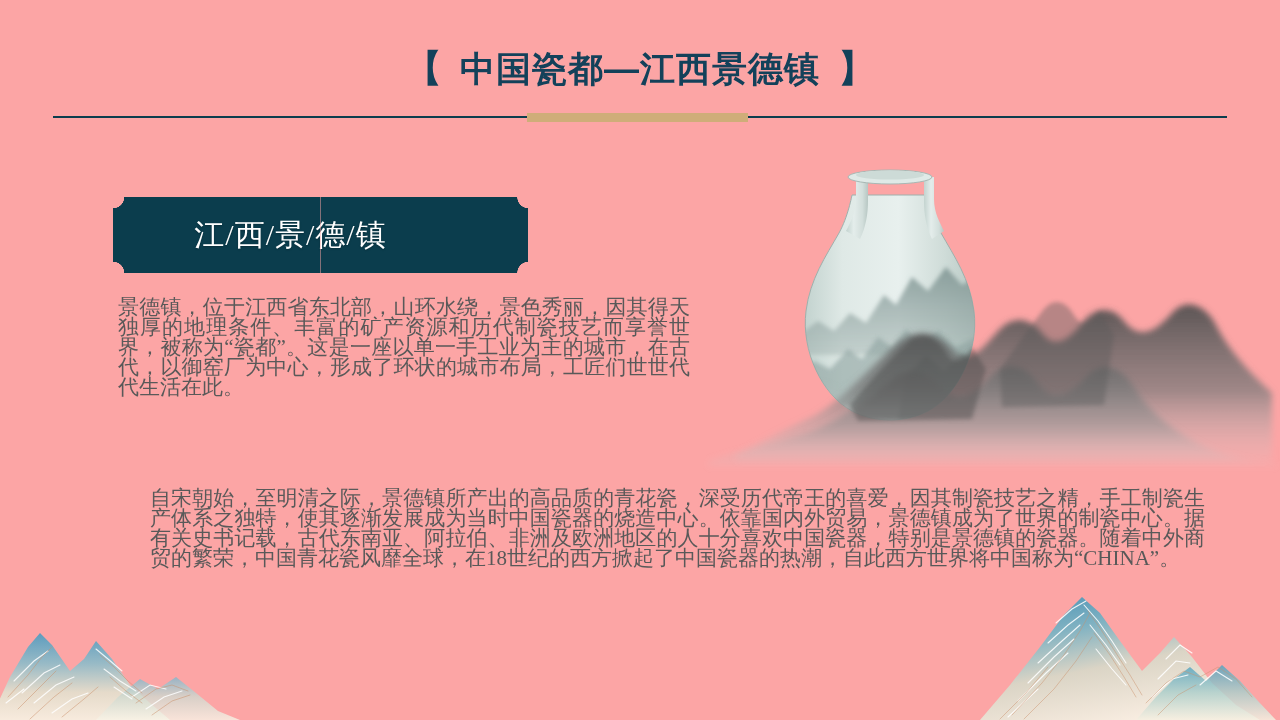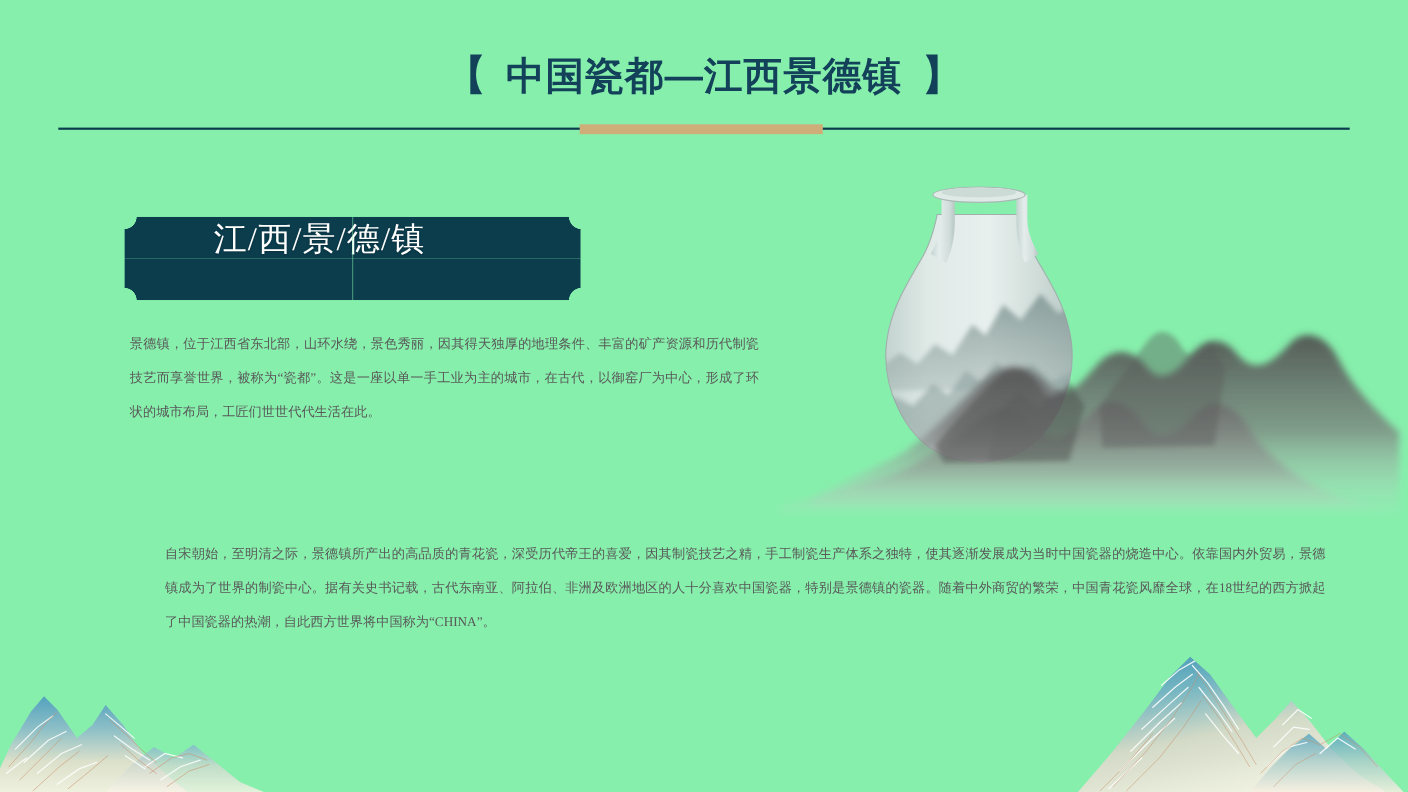--- a/index.html
+++ b/index.html
@@ -14,21 +14,21 @@
     font-family: "Liberation Serif", "DejaVu Serif", serif;
     overflow: hidden;
     position: relative;
   }
 
   .slide {
     position: absolute;
     inset: 0;
     width: 1280px;
     height: 720px;
-    background: #86efac;
+    background: #fca5a5;
     overflow: hidden;
   }
 
   
   .title-row {
     position: absolute;
     top: 44px;
     left: 0;
     width: 1280px;
     text-align: center;
@@ -79,20 +79,21 @@
 
   
   .plaque {
     position: absolute;
     left: 113px;
     top: 197px;
     width: 415px;
     height: 76px;
     background: #0b3d4d;
     display: flex;
+    align-items: center;
     justify-content: center;
     
     -webkit-mask:
       radial-gradient(circle 11px at 0 0, transparent 0 11px, #000 11.5px) top left / 50% 50% no-repeat,
       radial-gradient(circle 11px at 100% 0, transparent 0 11px, #000 11.5px) top right / 50% 50% no-repeat,
       radial-gradient(circle 11px at 0 100%, transparent 0 11px, #000 11.5px) bottom left / 50% 50% no-repeat,
       radial-gradient(circle 11px at 100% 100%, transparent 0 11px, #000 11.5px) bottom right / 50% 50% no-repeat;
     mask:
       radial-gradient(circle 11px at 0 0, transparent 0 11px, #000 11.5px) top left / 50% 50% no-repeat,
       radial-gradient(circle 11px at 100% 0, transparent 0 11px, #000 11.5px) top right / 50% 50% no-repeat,
@@ -106,22 +107,22 @@
     font-family: "Liberation Serif", "DejaVu Serif", serif;
     position: relative;
     left: -30px;
     text-shadow: 0 1px 2px rgba(0,0,0,0.25);
   }
 
   
   .para {
     position: absolute;
     color: #595959;
-    font-size: 12px;
-    line-height: 31px;
+    font-size: 21px;
+    line-height: 20px;
     text-align: justify;
     text-justify: inter-ideograph;
     font-family: "Liberation Serif", "DejaVu Serif", serif;
     white-space: normal;
   }
   .para-1 {
     left: 118px;
     top: 297px;
     width: 572px;
     text-indent: 0;

